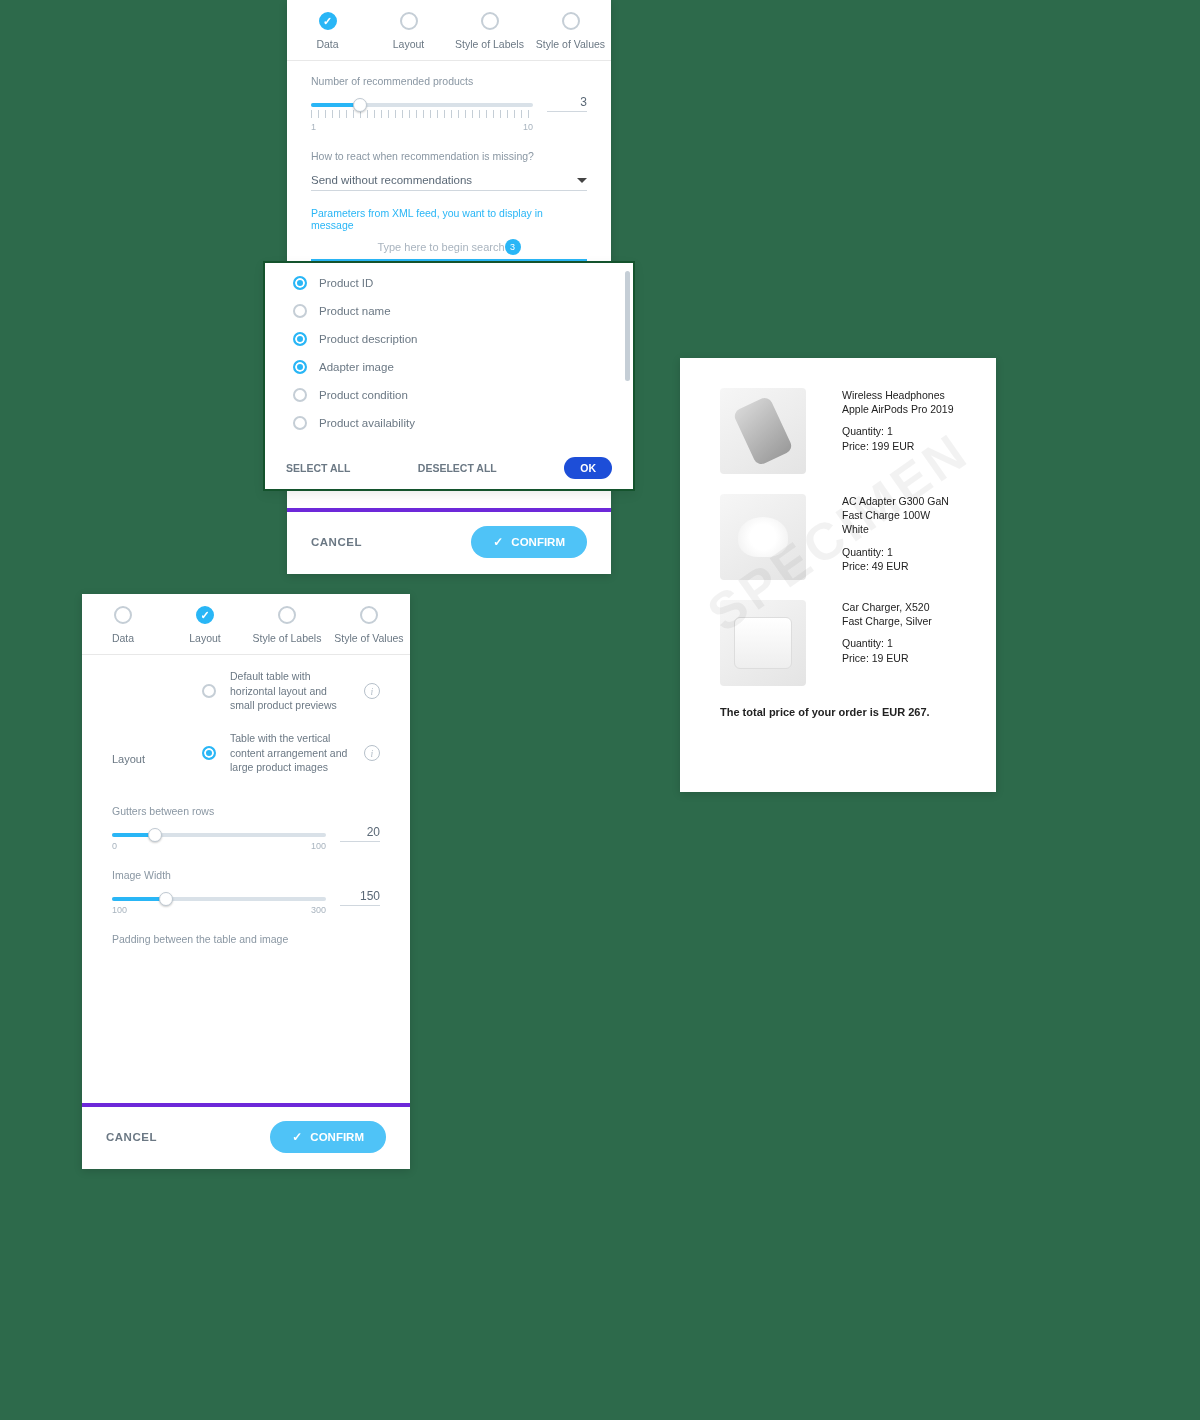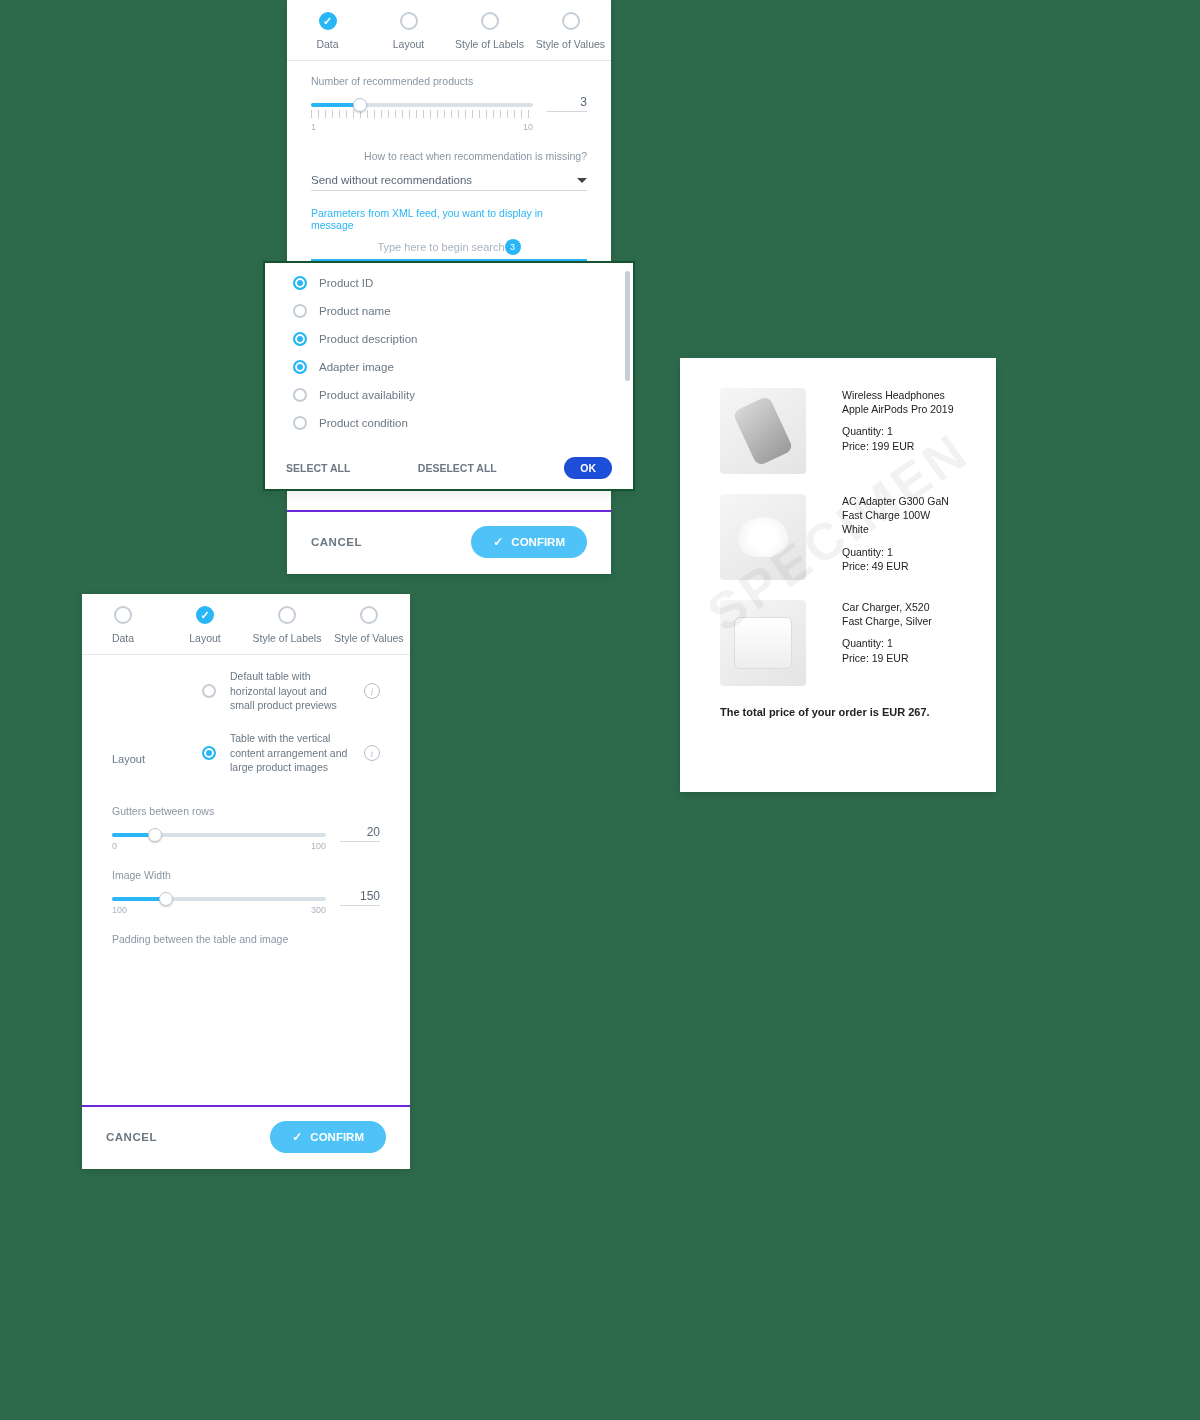--- a/index.html
+++ b/index.html
@@ -74,21 +74,21 @@
   }
   .slider-tickbar {
     height: 8px;
     background: repeating-linear-gradient(90deg, #c5ced6 0, #c5ced6 1px, transparent 1px, transparent 7px);
     margin-top: 3px;
   }
   .slider-val {
     width: 40px; border-bottom: 1px solid #d0d7de;
     text-align: right; font-size: 12px; color: #5a6876; padding-bottom: 2px;
   }
-  .dropdown-row { margin-bottom: 16px; text-align: right; }
+  .dropdown-row { margin-bottom: 16px; }
   .dropdown {
     display: flex; justify-content: space-between; align-items: center;
     border-bottom: 1px solid #d0d7de; padding: 4px 0;
     font-size: 11.5px; color: #5a6876;
   }
   .caret-down {
     width: 0; height: 0;
     border-left: 5px solid transparent;
     border-right: 5px solid transparent;
     border-top: 5px solid #444;
@@ -132,21 +132,21 @@
   }
   .param-actions .actbtn { cursor: pointer; }
   .ok-btn {
     background: #1d4ed8; color: #fff; border-radius: 14px;
     padding: 5px 16px; font-size: 10.5px; font-weight: 600; cursor: pointer;
   }
   .footer {
     position: absolute; bottom: 0; left: 0; right: 0;
     display: flex; justify-content: space-between; align-items: center;
     padding: 14px 24px 16px;
-    border-top: 2px solid #6d28d9;
+    border-top: 4px solid #6d28d9;
     background:#fff;
   }
   .cancel-btn { font-size: 11.5px; color: #6b7884; font-weight: 600; letter-spacing: 0.5px; cursor: pointer; }
   .confirm-btn {
     background: #4fc3f7; color: #fff; border-radius: 18px;
     padding: 9px 22px; font-size: 11.5px; font-weight: 600;
     display: flex; align-items: center; gap: 8px; cursor: pointer;
   }
   .confirm-btn::before { content: "✓"; font-size: 12px; }
 
@@ -251,25 +251,25 @@
     <div class="param-item">
         <span class="radio on"></span>
         <span>Product description</span>
       </div>
     <div class="param-item">
         <span class="radio on"></span>
         <span>Adapter image</span>
       </div>
     <div class="param-item">
         <span class="radio"></span>
+        <span>Product condition</span>
+      </div>
+    <div class="param-item">
+        <span class="radio"></span>
         <span>Product availability</span>
-      </div>
-    <div class="param-item">
-        <span class="radio"></span>
-        <span>Product condition</span>
       </div>
     <div class="param-scrollbar"></div>
     <div class="param-actions" style="padding:8px 21px 4px;">
       <span class="actbtn">SELECT ALL</span>
       <span class="actbtn">DESELECT ALL</span>
       <span class="ok-btn">OK</span>
     </div>
   </div>
   <div class="footer">
     <span class="cancel-btn">CANCEL</span>

